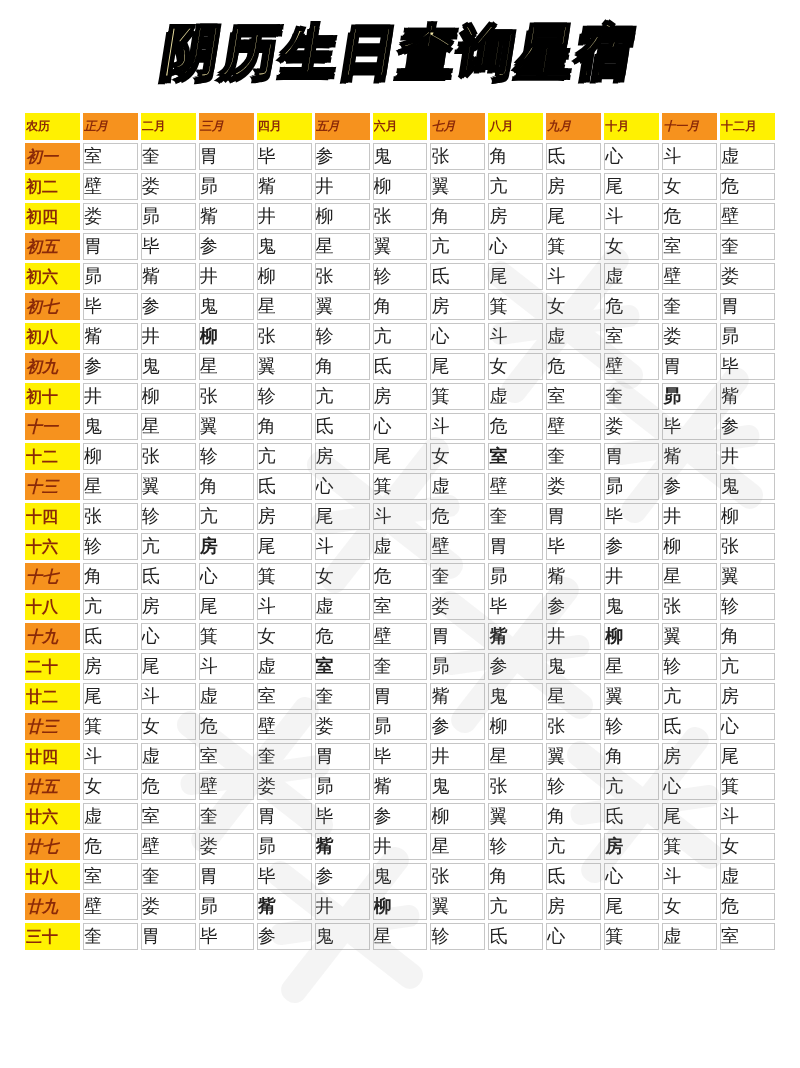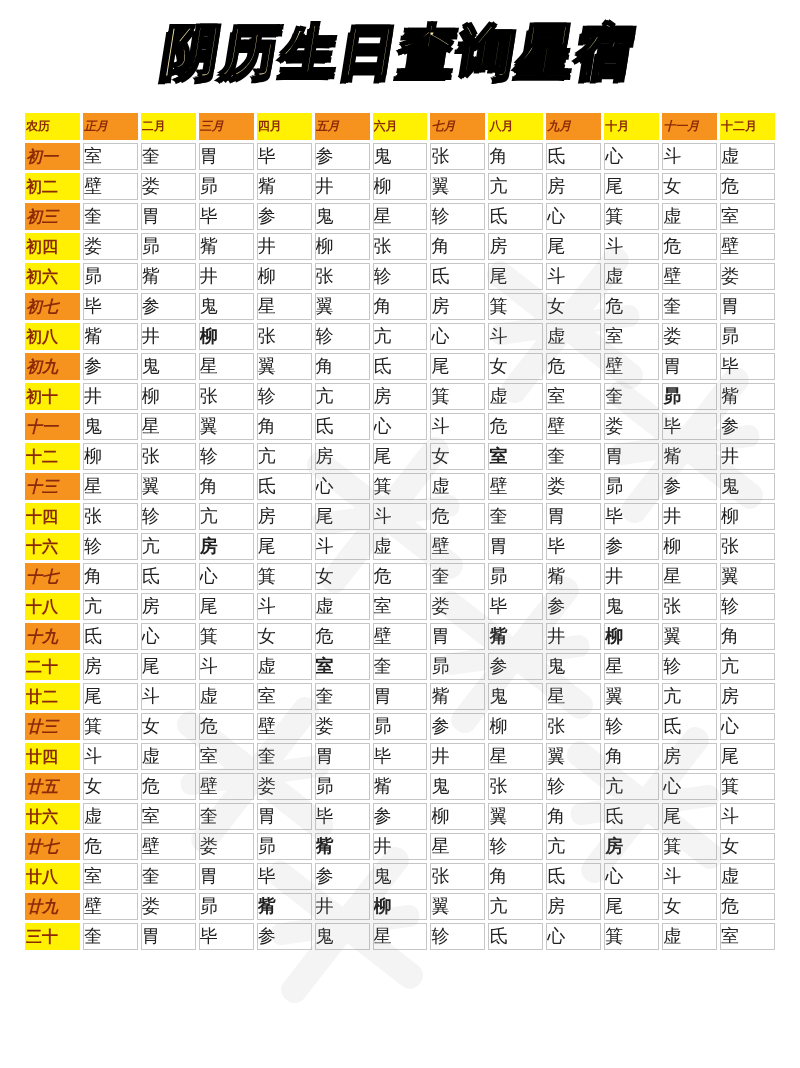--- a/index.html
+++ b/index.html
@@ -198,48 +198,48 @@
             <td class="mansion-cell">井</td>
             <td class="mansion-cell">柳</td>
             <td class="mansion-cell">翼</td>
             <td class="mansion-cell">亢</td>
             <td class="mansion-cell">房</td>
             <td class="mansion-cell">尾</td>
             <td class="mansion-cell">女</td>
             <td class="mansion-cell">危</td>
           </tr>
           <tr>
-            <th class="day-label bg-orange">初三</th>
-            <td class="mansion-cell">奎</td>
-            <td class="mansion-cell">胃</td>
-            <td class="mansion-cell">毕</td>
-            <td class="mansion-cell">参</td>
-            <td class="mansion-cell">鬼</td>
-            <td class="mansion-cell">星</td>
-            <td class="mansion-cell">轸</td>
-            <td class="mansion-cell">氐</td>
-            <td class="mansion-cell">心</td>
-            <td class="mansion-cell">箕</td>
-            <td class="mansion-cell">虚</td>
-            <td class="mansion-cell">室</td>
-          </tr>
-          <tr>
             <th class="day-label bg-yellow">初四</th>
             <td class="mansion-cell">娄</td>
             <td class="mansion-cell">昴</td>
             <td class="mansion-cell">觜</td>
             <td class="mansion-cell">井</td>
             <td class="mansion-cell">柳</td>
             <td class="mansion-cell">张</td>
             <td class="mansion-cell">角</td>
             <td class="mansion-cell">房</td>
             <td class="mansion-cell">尾</td>
             <td class="mansion-cell">斗</td>
             <td class="mansion-cell">危</td>
             <td class="mansion-cell">壁</td>
+          </tr>
+          <tr>
+            <th class="day-label bg-orange">初五</th>
+            <td class="mansion-cell">胃</td>
+            <td class="mansion-cell">毕</td>
+            <td class="mansion-cell">参</td>
+            <td class="mansion-cell">鬼</td>
+            <td class="mansion-cell">星</td>
+            <td class="mansion-cell">翼</td>
+            <td class="mansion-cell">亢</td>
+            <td class="mansion-cell">心</td>
+            <td class="mansion-cell">箕</td>
+            <td class="mansion-cell">女</td>
+            <td class="mansion-cell">室</td>
+            <td class="mansion-cell">奎</td>
           </tr>
           <tr>
             <th class="day-label bg-yellow">初六</th>
             <td class="mansion-cell">昴</td>
             <td class="mansion-cell">觜</td>
             <td class="mansion-cell">井</td>
             <td class="mansion-cell">柳</td>
             <td class="mansion-cell">张</td>
             <td class="mansion-cell">轸</td>
             <td class="mansion-cell">氐</td>

